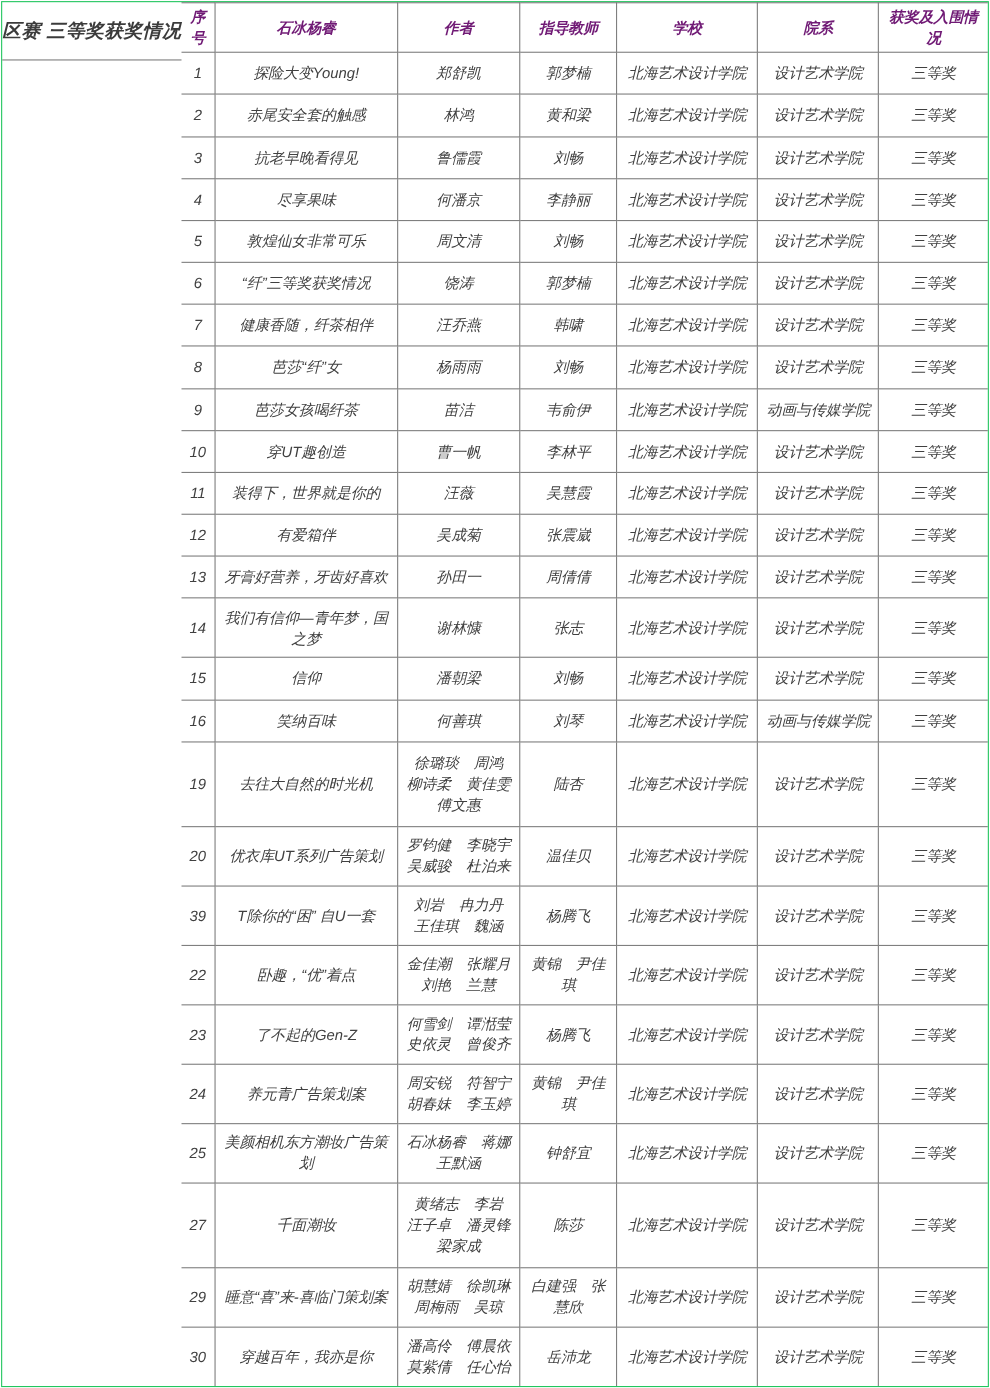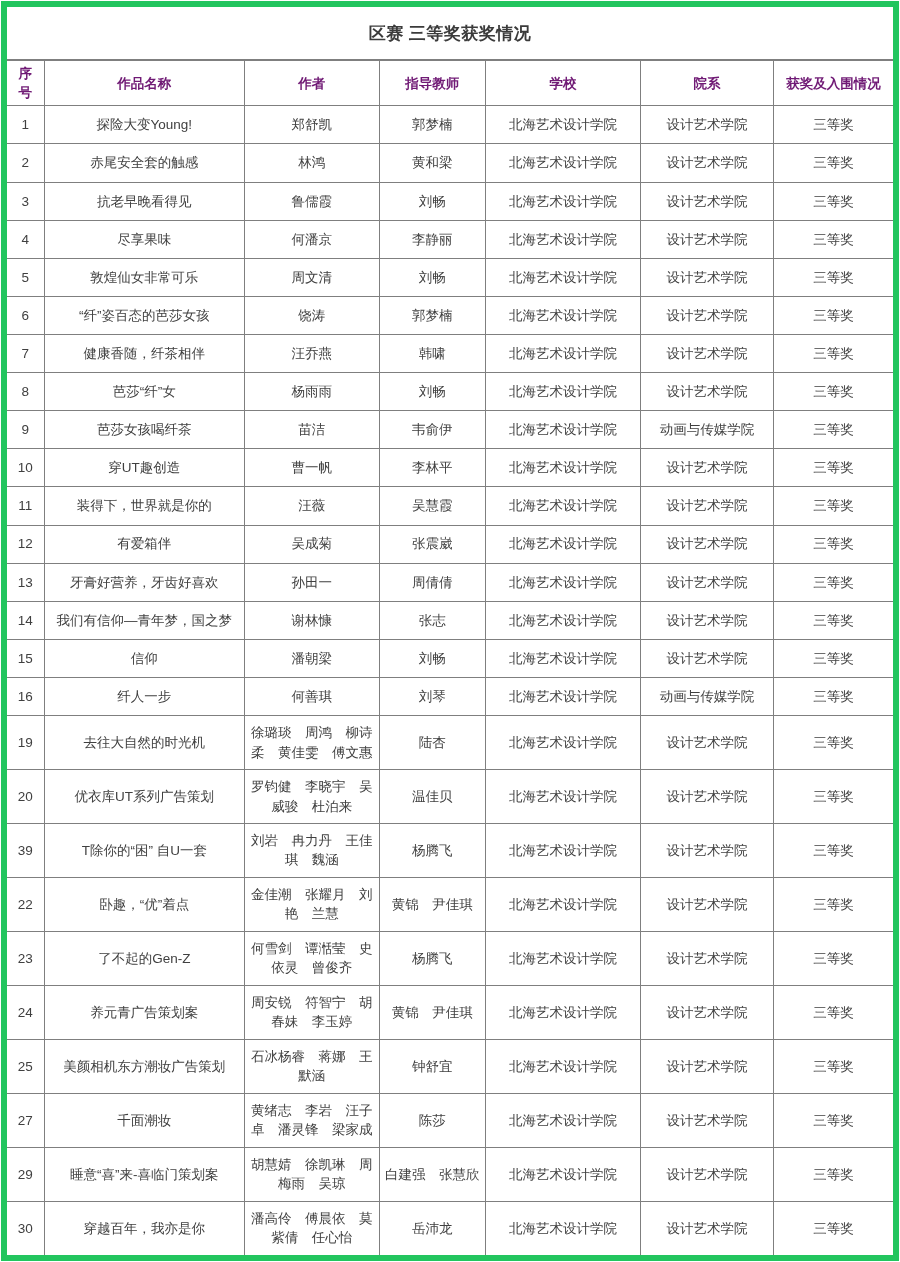--- a/index.html
+++ b/index.html
@@ -12,23 +12,23 @@
     width: 900px;
     height: 1262px;
     background: #ffffff;
     box-sizing: border-box;
     padding: 1px;
   }
   .sheet {
     width: 100%;
     height: 100%;
     box-sizing: border-box;
-    border: 6px solid #22c55e;
+    border: 1px solid #22c55e;
     display: flex;
-    flex-direction: column;
+    font-style: italic;
   }
   .title-bar {
     height: 52px;
     flex: 0 0 auto;
     display: flex;
     align-items: center;
     justify-content: center;
     border-bottom: 1px solid #7f7f7f;
     font-size: 17px;
     font-weight: bold;
@@ -78,21 +78,21 @@
 </head>
 <body>
 
 <div class="page">
   <div class="sheet">
     <div class="title-bar">区赛 三等奖获奖情况</div>
     <table class="awards">
       <thead>
         <tr id="header-row">
             <th class="c0">序号</th>
-            <th class="c1">作品名称</th>
+            <th class="c1">石冰杨睿</th>
             <th class="c2">作者</th>
             <th class="c3">指导教师</th>
             <th class="c4">学校</th>
             <th class="c5">院系</th>
             <th class="c6">获奖及入围情况</th>
           </tr>
       </thead>
       <tbody id="table-body">
           <tr>
             <td class="c0">1</td>
@@ -134,21 +134,21 @@
             <td class="c0">5</td>
             <td class="c1">敦煌仙女非常可乐</td>
             <td class="c2">周文清</td>
             <td class="c3">刘畅</td>
             <td class="c4">北海艺术设计学院</td>
             <td class="c5">设计艺术学院</td>
             <td class="c6">三等奖</td>
           </tr>
           <tr>
             <td class="c0">6</td>
-            <td class="c1">“纤”姿百态的芭莎女孩</td>
+            <td class="c1">“纤”三等奖获奖情况</td>
             <td class="c2">饶涛</td>
             <td class="c3">郭梦楠</td>
             <td class="c4">北海艺术设计学院</td>
             <td class="c5">设计艺术学院</td>
             <td class="c6">三等奖</td>
           </tr>
           <tr>
             <td class="c0">7</td>
             <td class="c1">健康香随，纤茶相伴</td>
             <td class="c2">汪乔燕</td>
@@ -224,21 +224,21 @@
             <td class="c0">15</td>
             <td class="c1">信仰</td>
             <td class="c2">潘朝梁</td>
             <td class="c3">刘畅</td>
             <td class="c4">北海艺术设计学院</td>
             <td class="c5">设计艺术学院</td>
             <td class="c6">三等奖</td>
           </tr>
           <tr>
             <td class="c0">16</td>
-            <td class="c1">纤人一步</td>
+            <td class="c1">笑纳百味</td>
             <td class="c2">何善琪</td>
             <td class="c3">刘琴</td>
             <td class="c4">北海艺术设计学院</td>
             <td class="c5">动画与传媒学院</td>
             <td class="c6">三等奖</td>
           </tr>
           <tr>
             <td class="c0">19</td>
             <td class="c1">去往大自然的时光机</td>
             <td class="c2">徐璐琰　周鸿　柳诗柔　黄佳雯　傅文惠</td>

